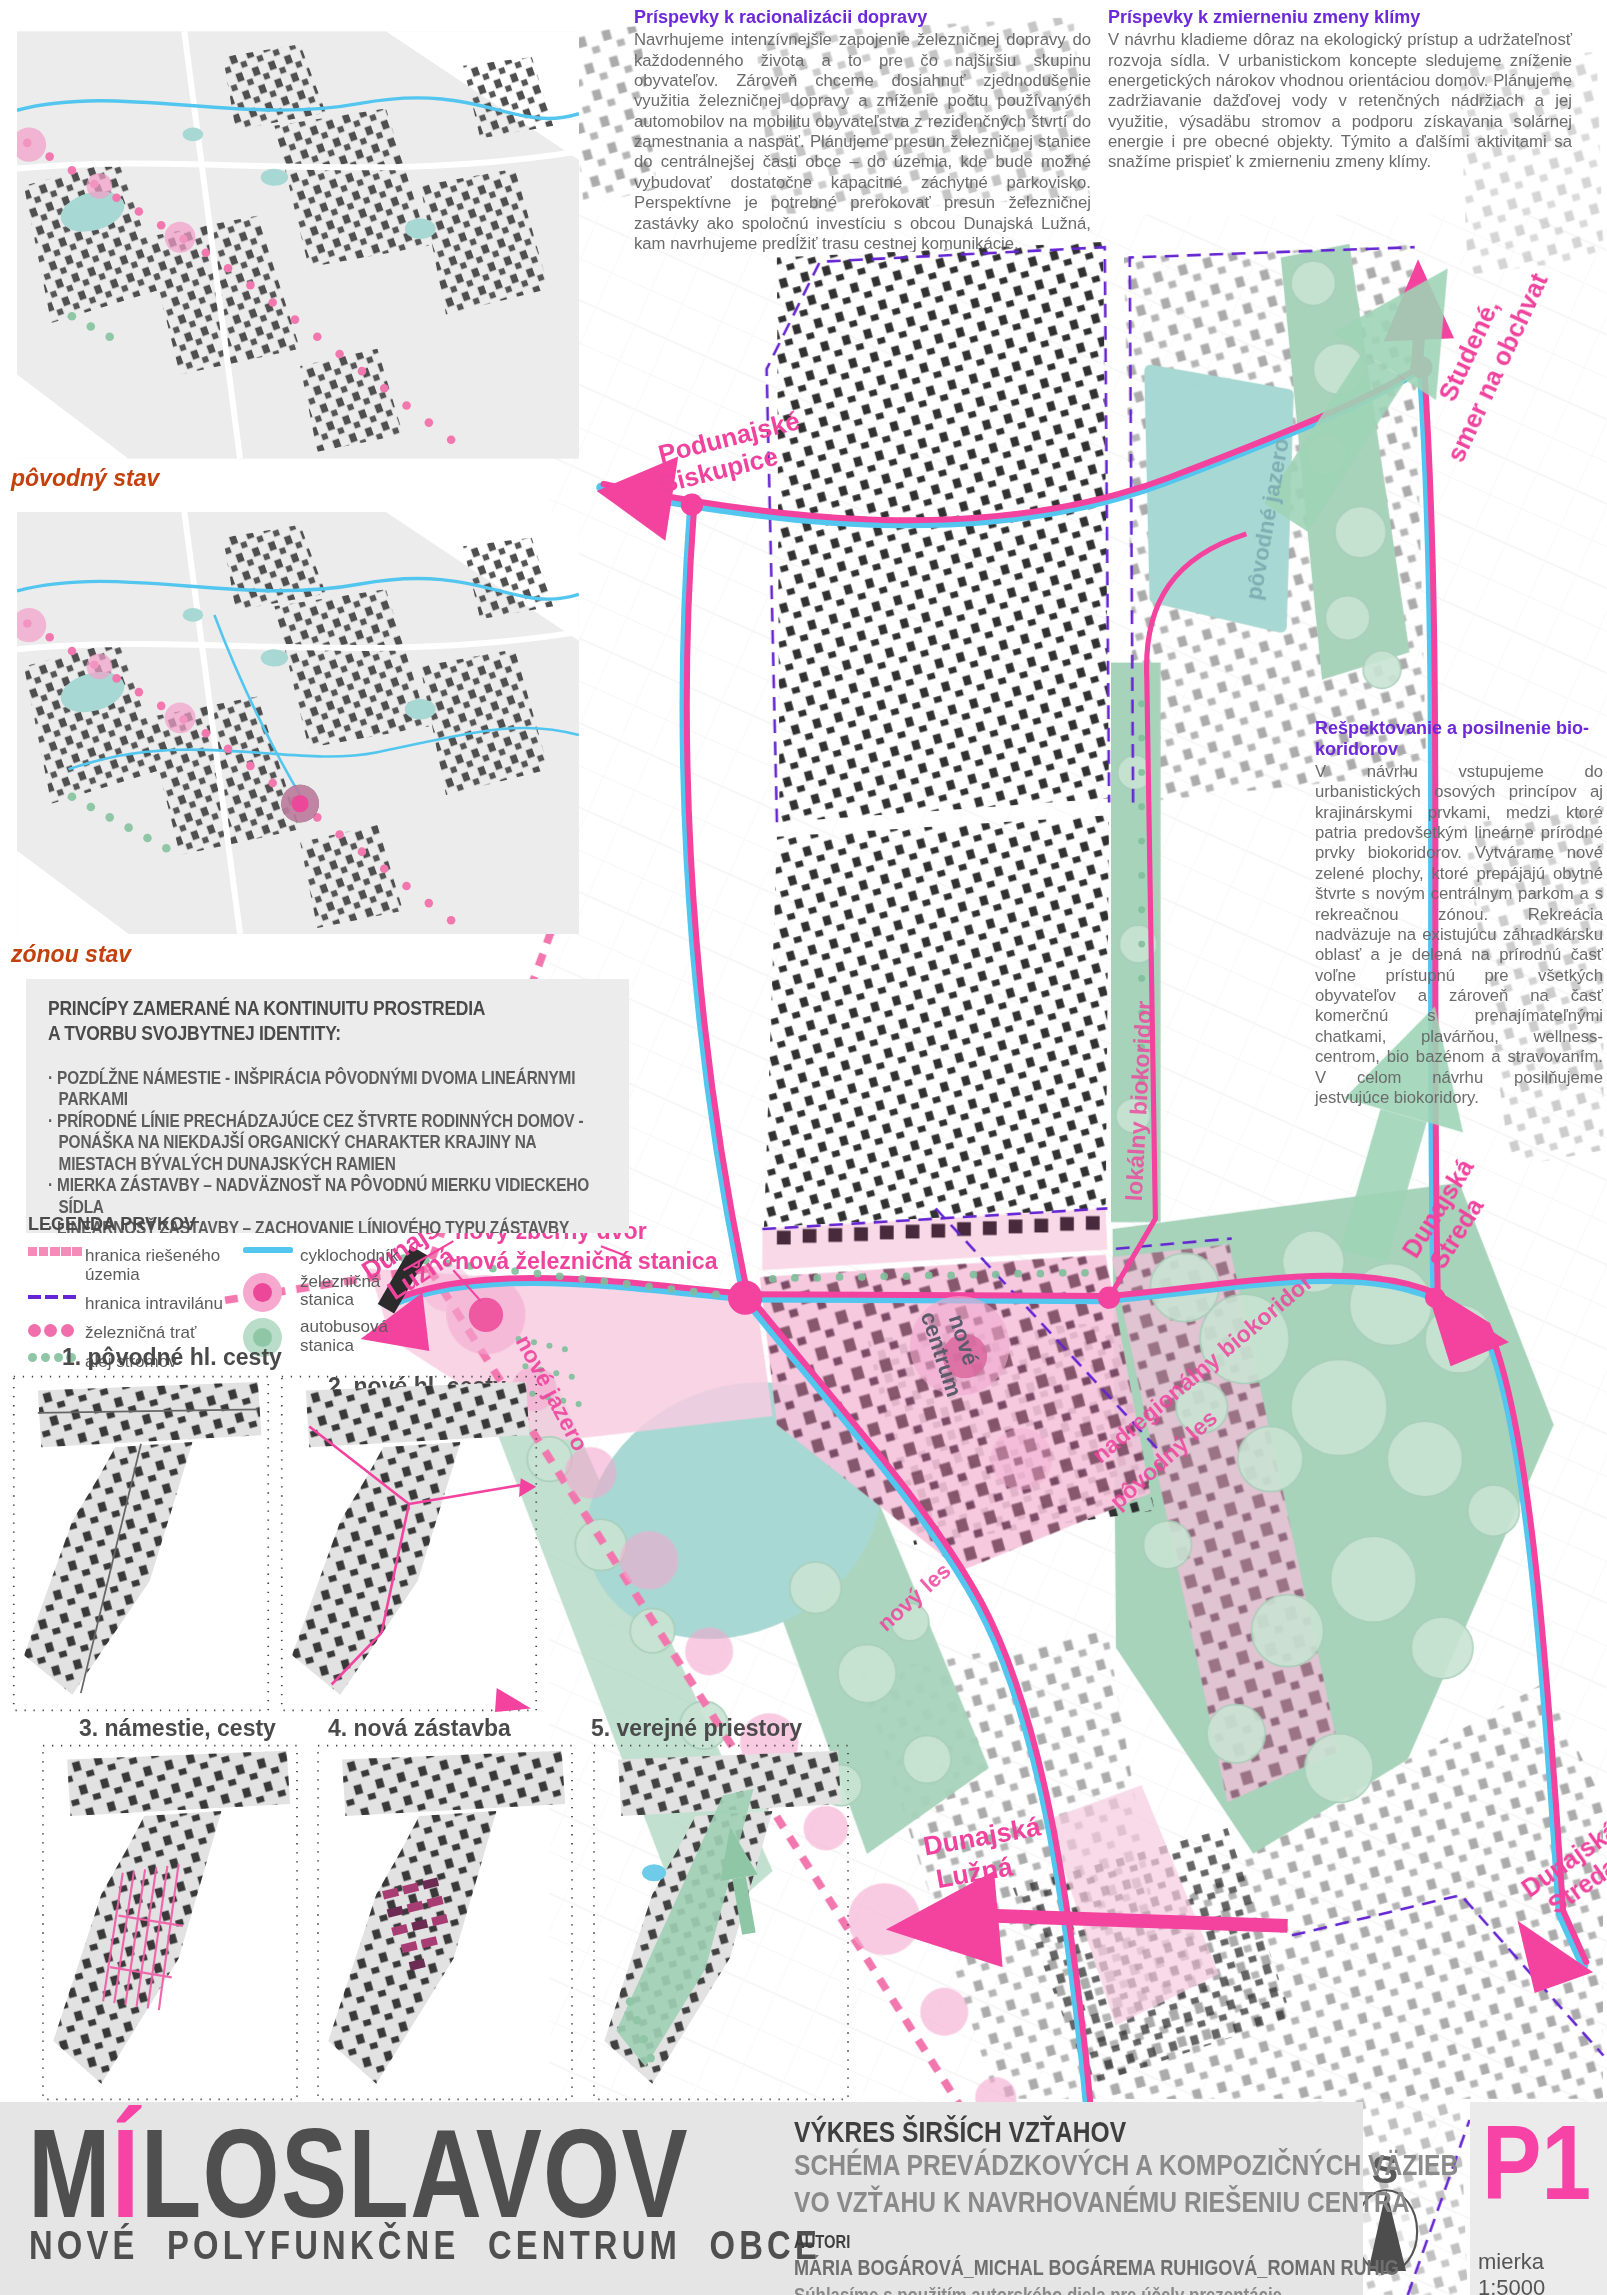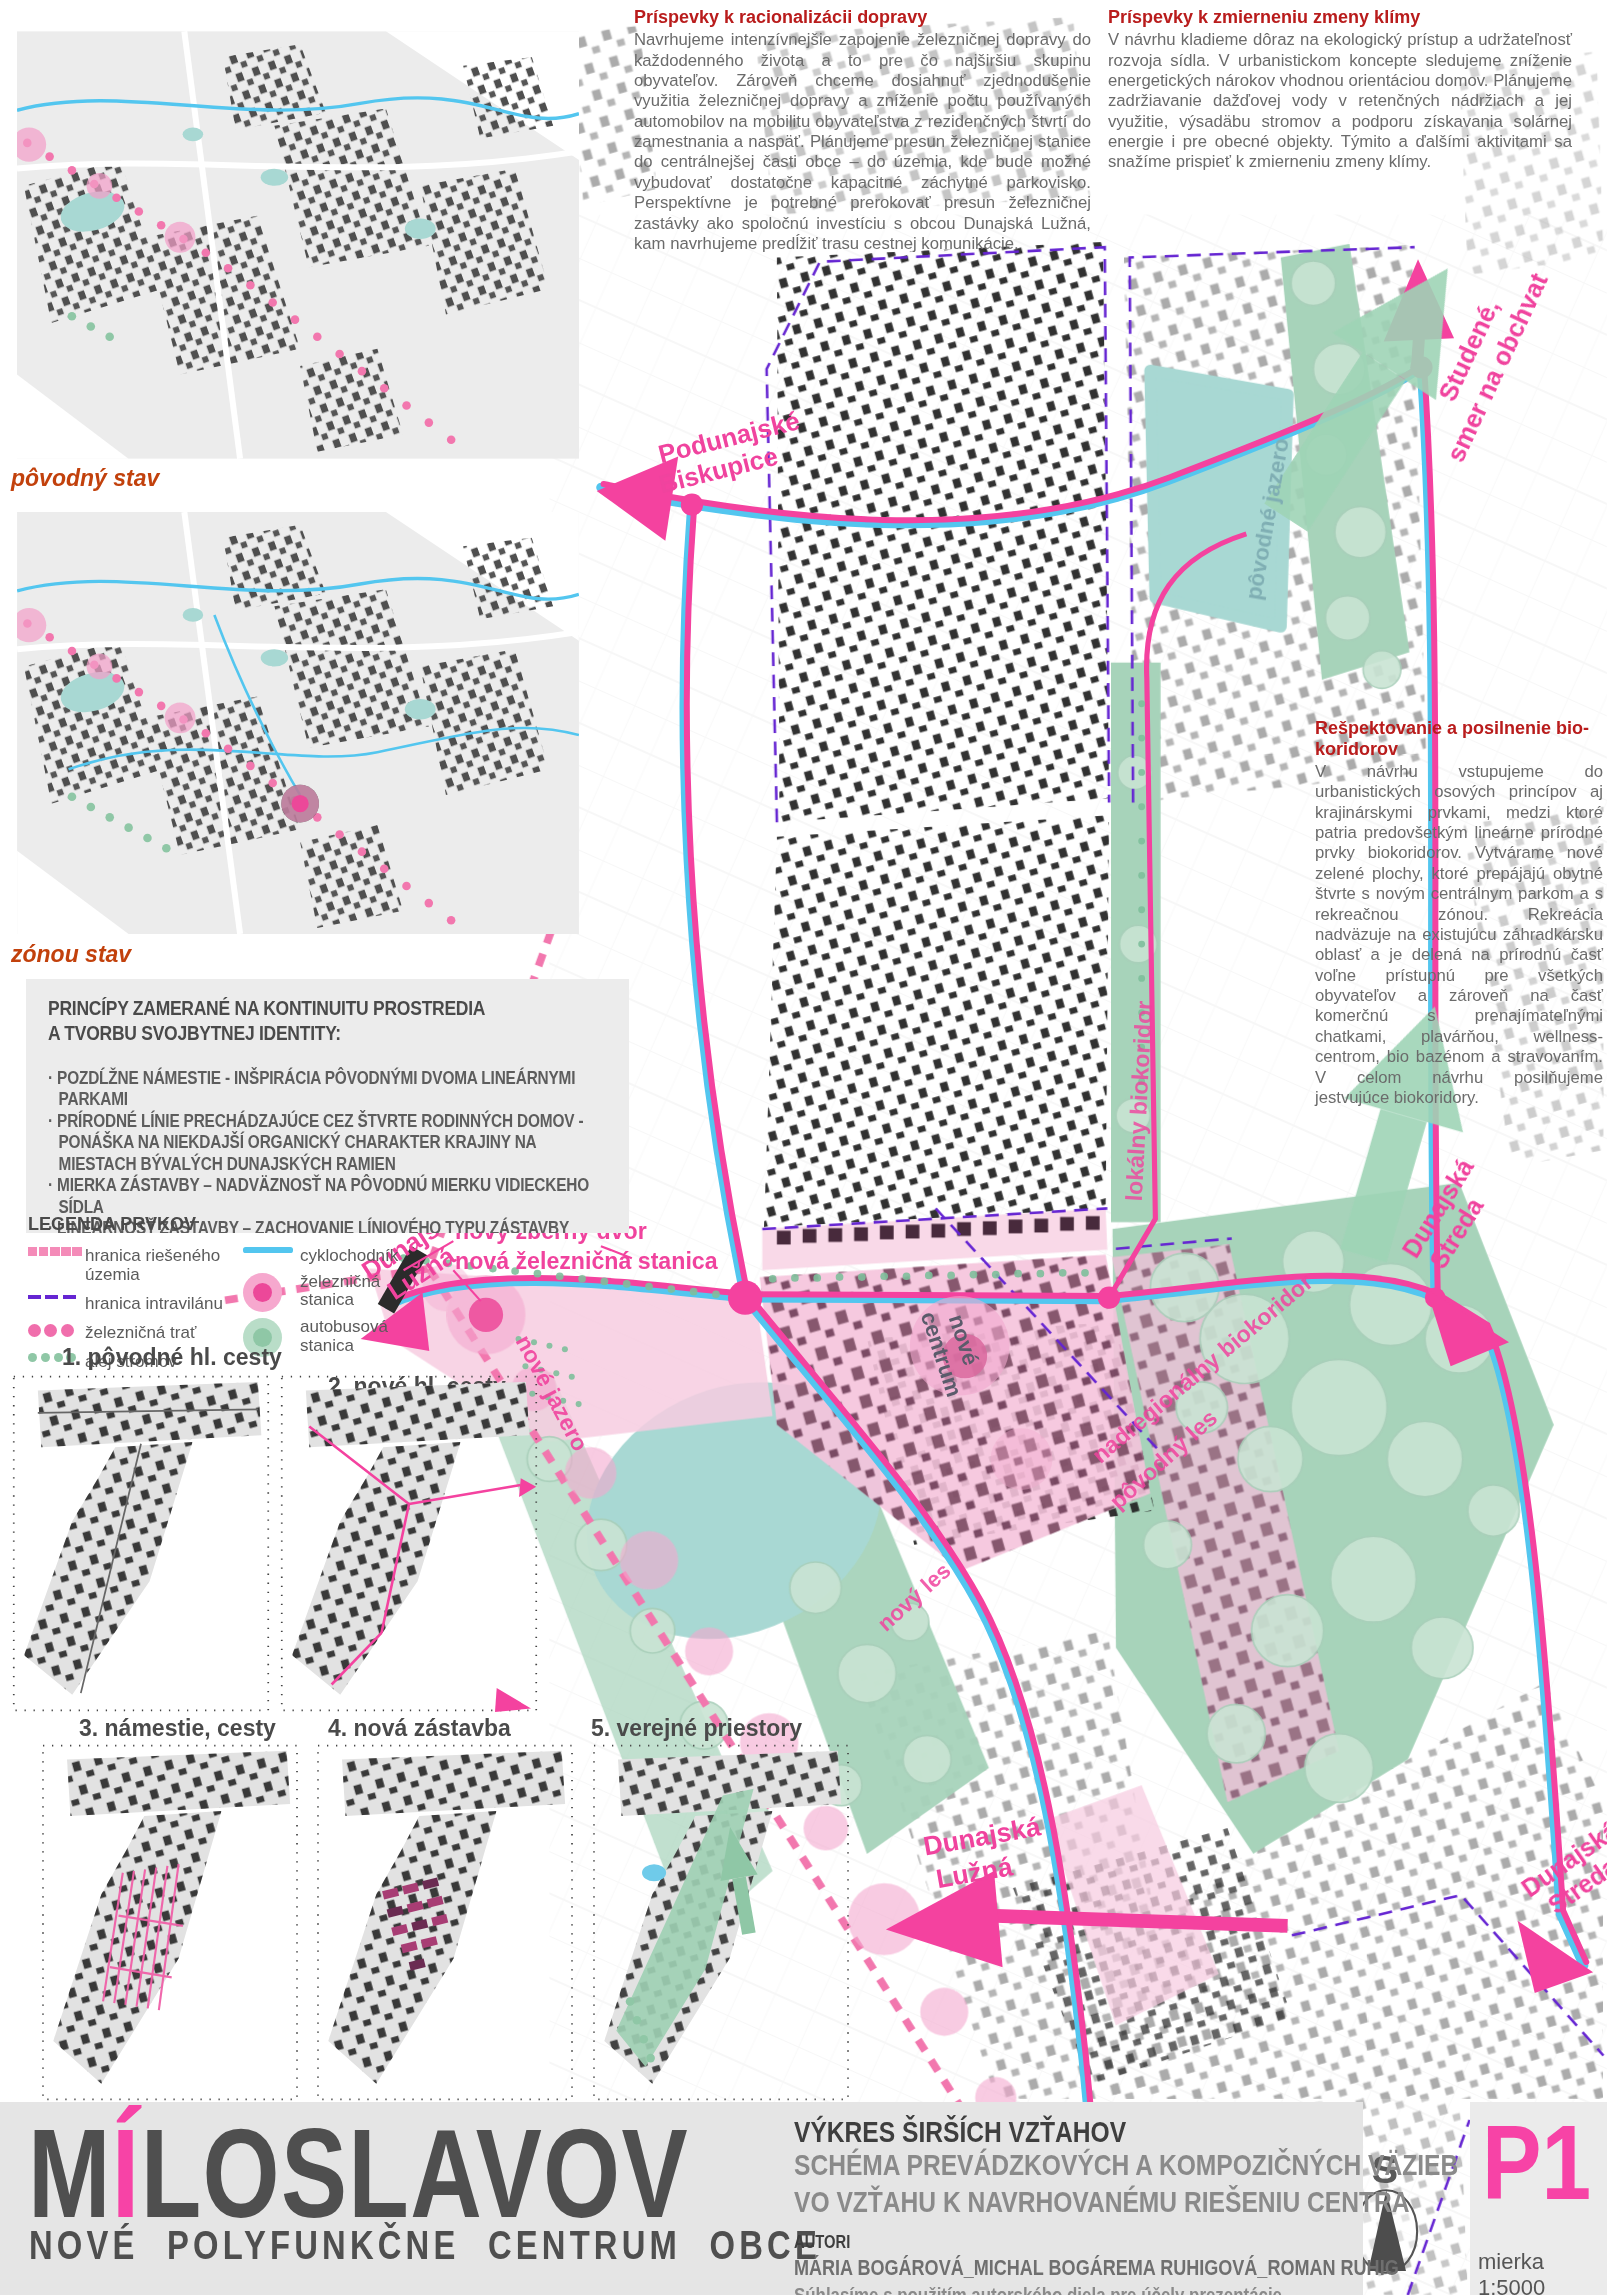--- a/index.html
+++ b/index.html
@@ -3,21 +3,21 @@
 <meta charset="utf-8">
 <style>
   html,body{margin:0;padding:0;background:#fff;}
   #poster{position:relative;width:1607px;height:2295px;background:#fff;overflow:hidden;
           font-family:"Liberation Sans",sans-serif;color:#666;}
   svg{display:block;}
   #central-map{position:absolute;left:0;top:0;z-index:1;}
   .panel{position:absolute;left:17px;z-index:2;}
   .state-label{position:absolute;left:11px;z-index:2;font-size:23px;font-weight:bold;color:#c2410c;font-style:italic;}
   .textcol{position:absolute;z-index:2;font-size:16.7px;line-height:1.22;text-align:justify;color:#6b6b6b;}
-  .textcol h3{margin:0 0 2.6px 0;font-size:18px;color:#b91c1c;line-height:1.15;}
+  .textcol h3{margin:0 0 2.6px 0;font-size:18px;color:#6d28d9;line-height:1.15;}
   .principles{position:absolute;left:26px;top:979px;width:603px;height:254px;background:#ECECEC;
               z-index:2;box-sizing:border-box;padding:17px 22px;overflow:hidden;}
   .principles-inner{width:637px;transform:scaleX(0.875);transform-origin:left top;}
   .principles h3{margin:0;font-size:20px;line-height:1.25;color:#4a4a4a;letter-spacing:-0.3px;}
   .principles ul{list-style:none;margin:22px 0 0 0;padding:0;font-size:17.6px;font-weight:bold;
                  color:#5d5d5d;line-height:1.22;letter-spacing:-0.2px;}
   .principles li{padding-left:12px;text-indent:-12px;margin:0;}
   .legend{position:absolute;left:28px;top:1214px;width:403px;z-index:2;}
   .legend h4{margin:0 0 12px 0;font-size:18px;color:#4a4a4a;}
   .legend-cols{display:flex;}

